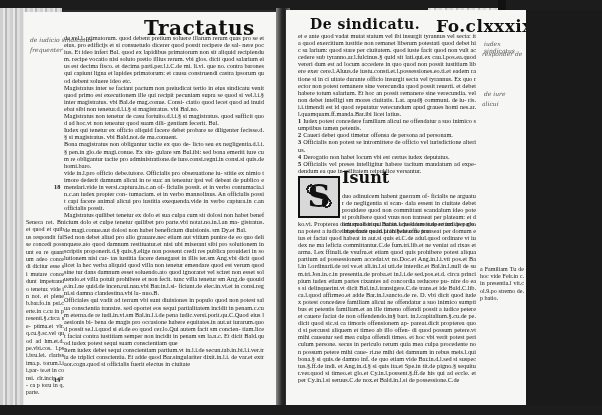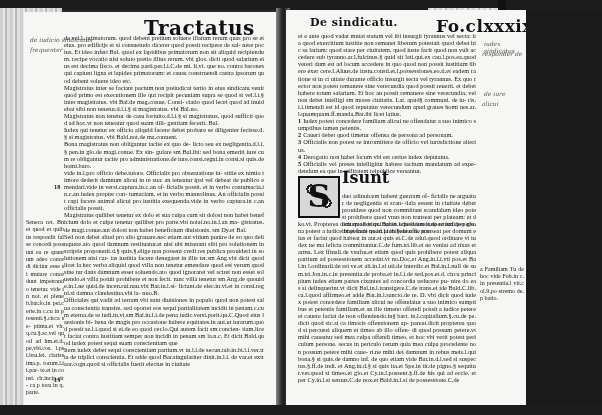--- a/index.html
+++ b/index.html
@@ -12,21 +12,21 @@
   .edge-right-dark{position:absolute;right:0;top:0;width:8px;height:415px;background:#111;}
   .top-band{position:absolute;left:0;top:0;width:602px;height:10px;background:#1c1c1c;}
   .bottom-band{position:absolute;left:0;bottom:0;width:602px;height:10px;background:#1c1c1c;}
   .page{position:absolute;background:#f6f6f4;overflow:hidden;}
   .page.left{left:24px;top:12px;width:256px;height:395px;}
   .page.right{left:286px;top:10px;width:240px;height:395px;}
   .gutter{position:absolute;left:276px;top:8px;width:14px;height:400px;
     background:linear-gradient(90deg,#8a8a8a,#2b2b2b 40%,#1e1e1e 60%,#777);}
   .heading{position:absolute;font-family:"DejaVu Serif",serif;font-weight:bold;color:#111;letter-spacing:0.5px;}
   .h-left{left:120px;top:4px;font-size:20px;}
-  .h-right1{left:24px;top:6px;font-size:11px;}
+  .h-right1{left:24px;top:6px;font-size:14px;}
   .h-right2{left:150px;top:6px;font-size:17px;}
   .col{position:absolute;font-family:"Liberation Serif",serif;font-size:6.3px;line-height:7.1px;color:#161616;text-align:justify;word-break:break-all;}
   .col p{margin:0;}
   .left-main{left:40px;top:22px;width:200px;height:360px;}
   .left-margin{left:2px;top:207px;width:38px;font-size:6px;line-height:7.4px;}
   .right-main{left:12px;top:22px;width:178px;}
   .right-margin{left:194px;top:256px;width:44px;font-size:6px;line-height:7.2px;}
   .hand{position:absolute;font-family:"DejaVu Serif",serif;font-style:italic;font-size:6px;color:#555;}
   .summary{position:relative;}
   .num{font-weight:bold;margin-right:2px;}

